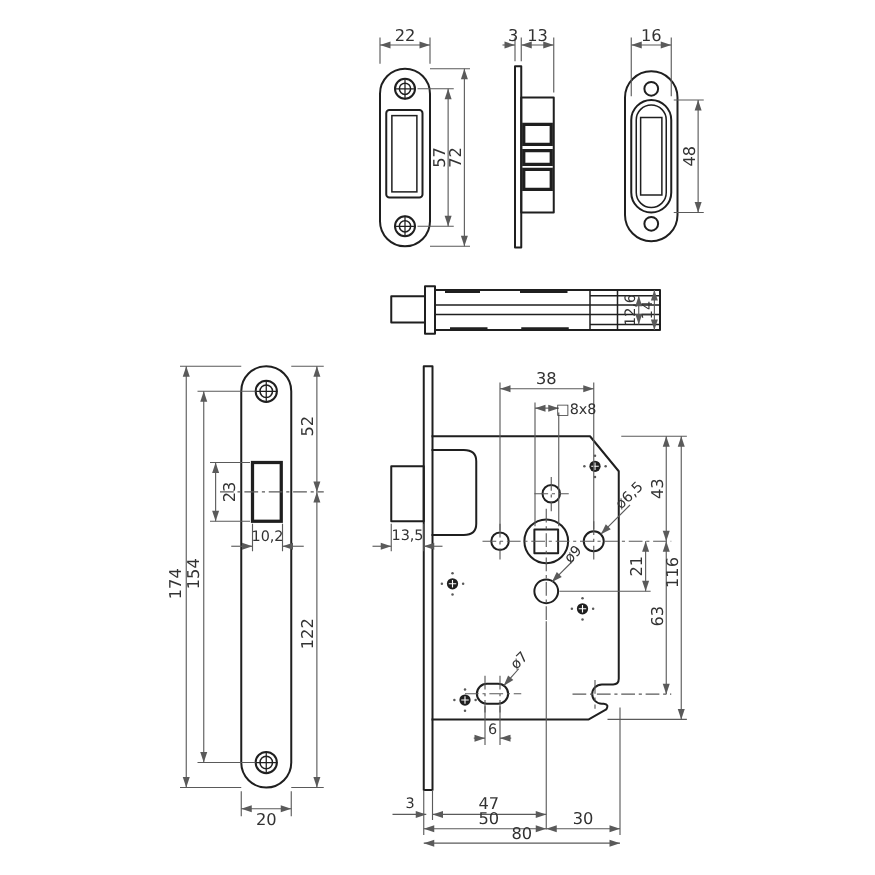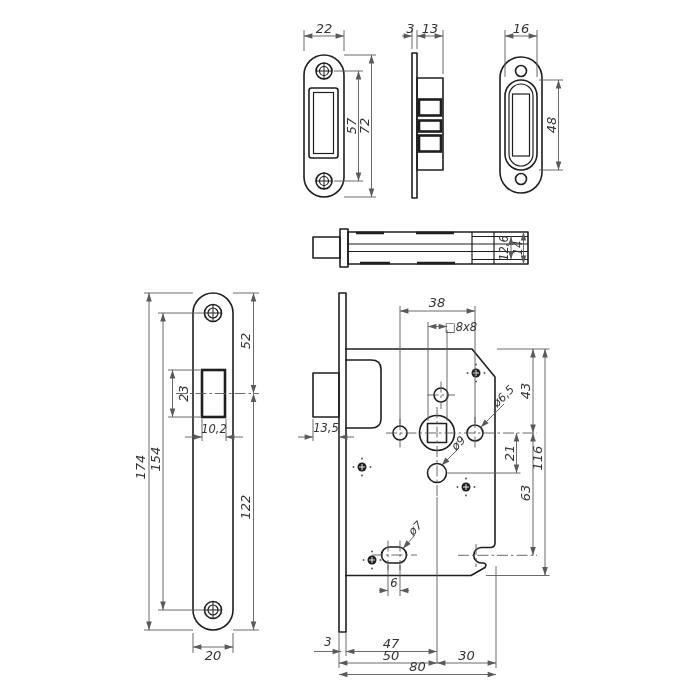--- a/index.html
+++ b/index.html
@@ -2,21 +2,21 @@
 <html style="--outline: #1f1f1f; --dimension: #5a5a5a; --text-color: #333333; --bg: #ffffff;"><head>
 <meta charset="utf-8">
 <style>
   :root{
     --outline:#1f1f1f;
     --dimension:#5a5a5a;
     --text-color:#333333;
     --bg:#ffffff;
   }
   html,body{margin:0;padding:0;background:var(--bg);}
-  .canvas{position:relative;width:700px;height:700px;background:var(--bg);overflow:hidden;font-style:italic;}
+  .canvas{position:relative;width:700px;height:700px;background:var(--bg);overflow:hidden;}
   svg{display:block;}
   .ol{stroke:var(--outline);stroke-width:1.6;fill:none;stroke-linejoin:round;stroke-linecap:square;}
   .ol-thin{stroke:var(--outline);stroke-width:1;fill:none;}
   .ol-mid{stroke:var(--outline);stroke-width:1.2;fill:none;}
   .ol-bold{stroke:var(--outline);stroke-width:2.6;fill:none;}
   .dim{stroke:var(--dimension);stroke-width:0.9;fill:none;}
   .cl{stroke:var(--dimension);stroke-width:0.9;fill:none;stroke-dasharray:11 3 2.5 3;}
   .dot{fill:var(--outline);stroke:none;}
   .dotx{stroke:#ffffff;stroke-width:0.9;fill:none;}
   .tick{fill:var(--dimension);stroke:none;}

